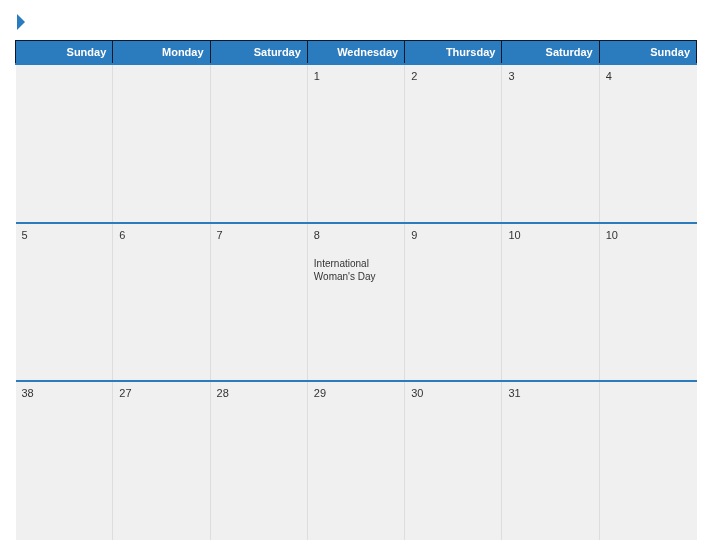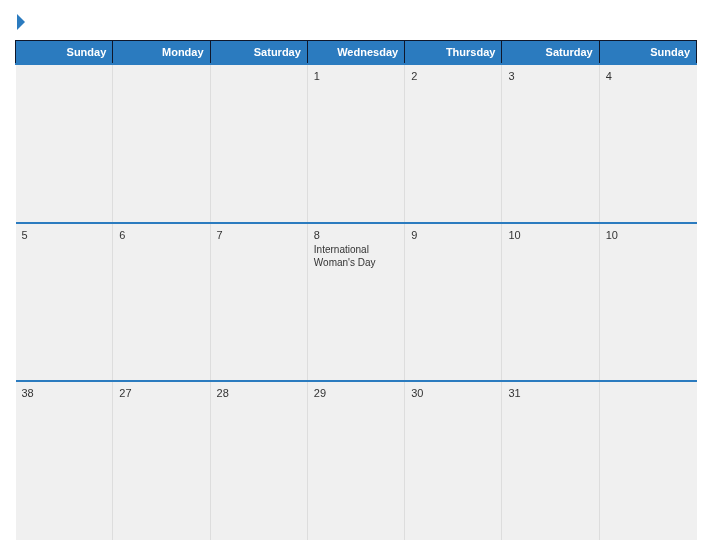--- a/index.html
+++ b/index.html
@@ -100,21 +100,21 @@
 
     .day-number {
       font-size: 11px;
       color: #333;
       display: block;
     }
 
     .event-text {
       font-size: 10px;
       color: #333;
-      margin-top: 2px;
+      margin-top: 16px;
       display: block;
       line-height: 1.3;
     }
 
     .empty-cell {
       background-color: #f0f0f0;
     }
   </style>
 </head>
 <body>

